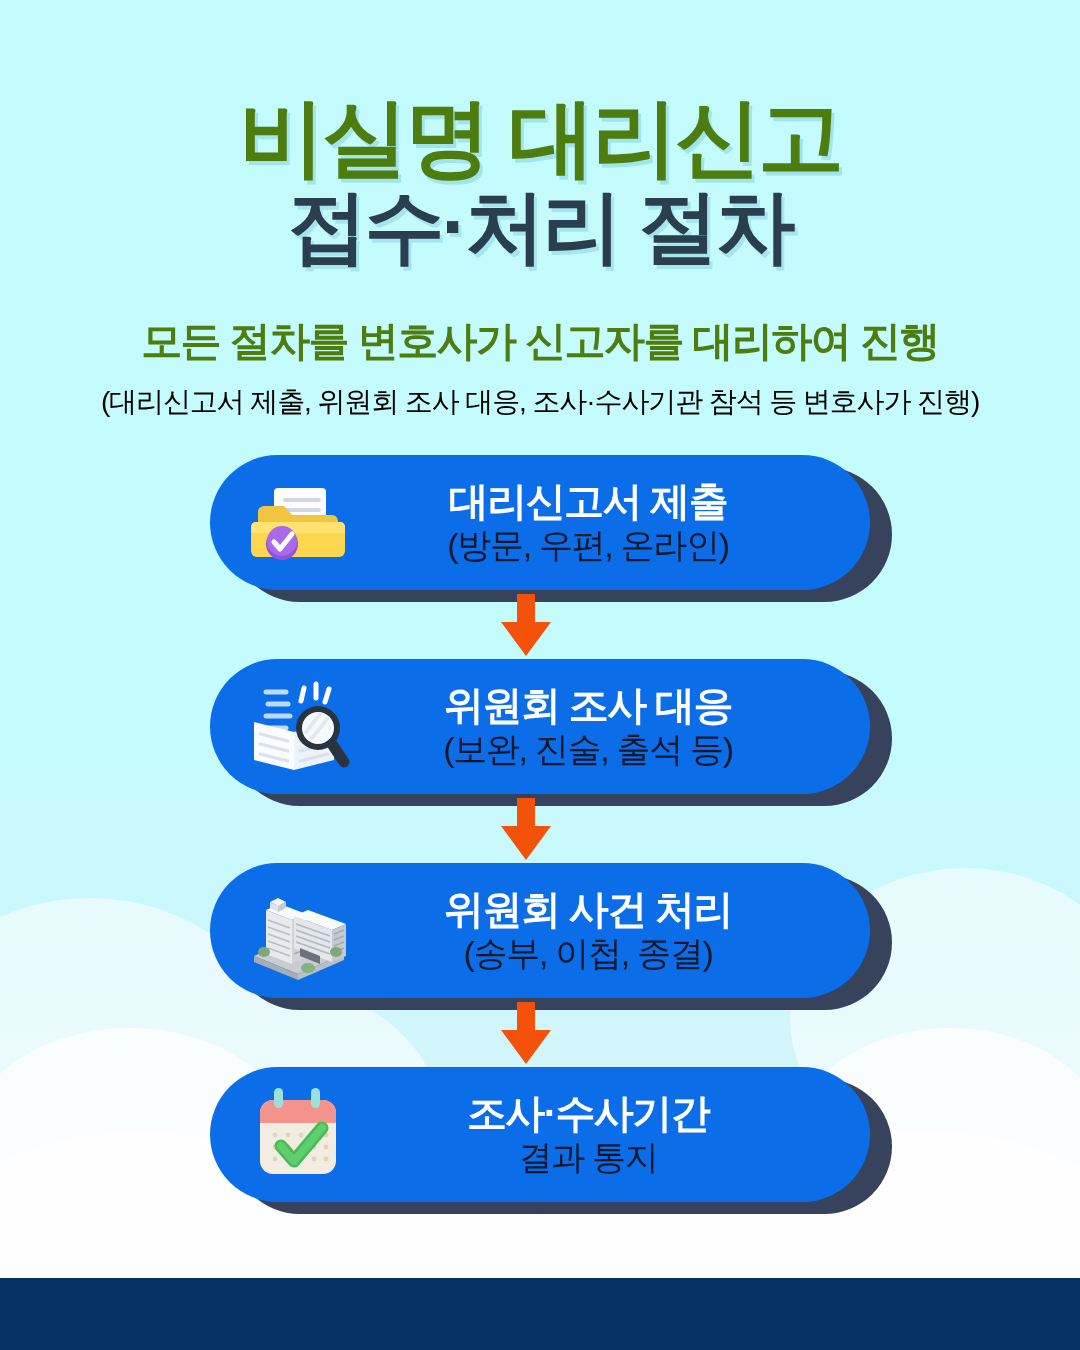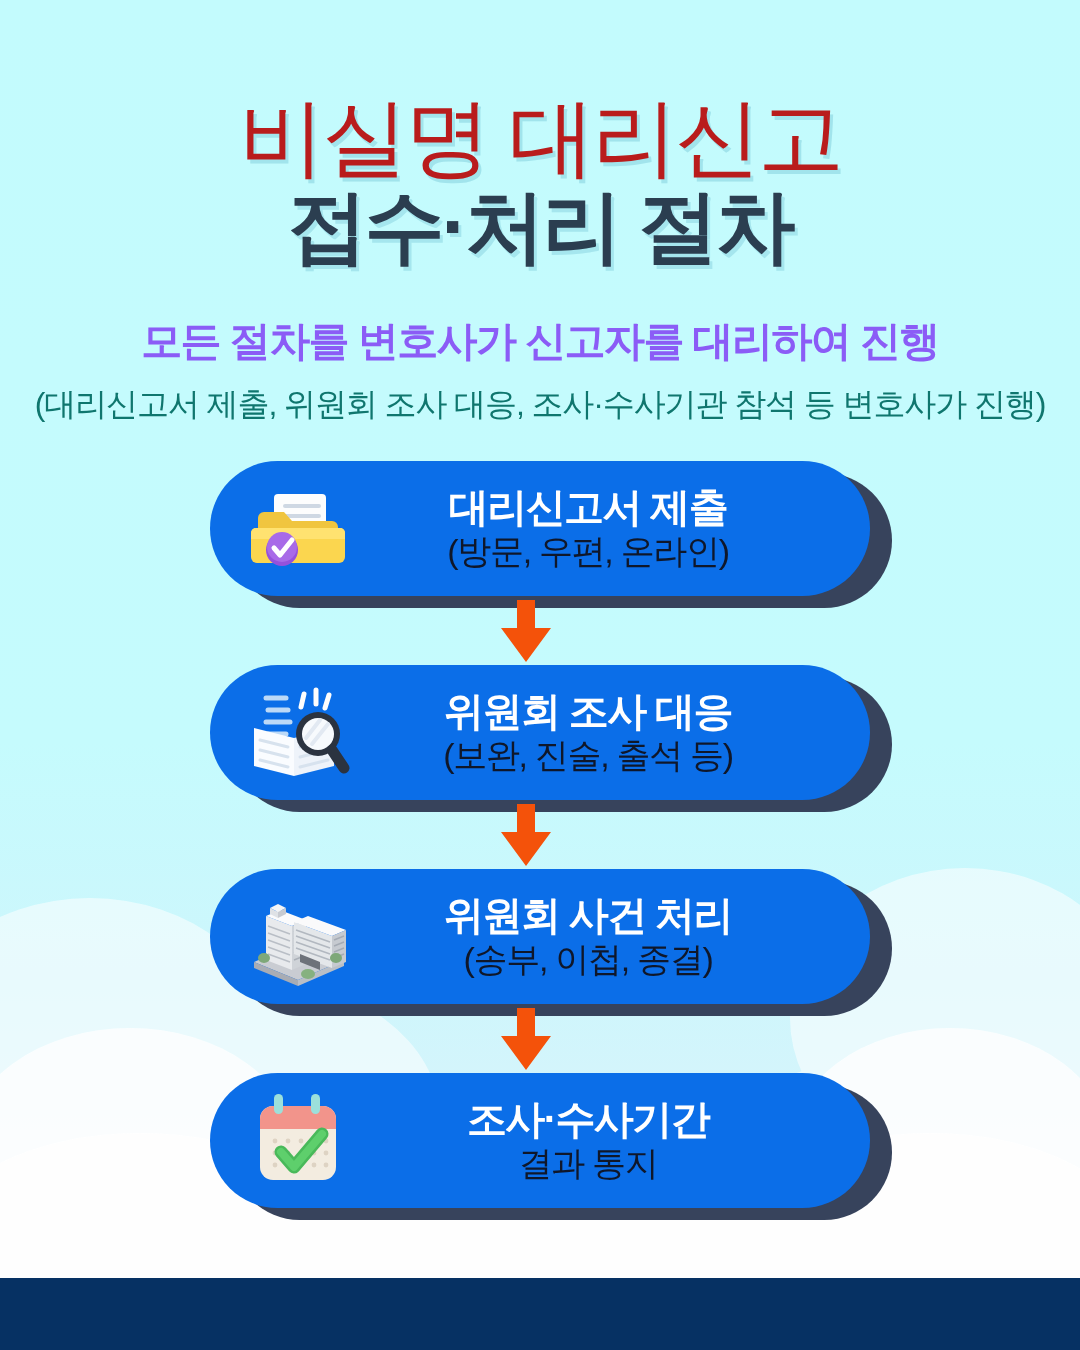--- a/index.html
+++ b/index.html
@@ -46,49 +46,49 @@
     position:relative;
     z-index:4;
     width:1080px;
     padding-top:92px;
   }
 
   
   .title-block { text-align:center; }
   .title-line-1 {
     font-size:86px;
-    font-weight:normal;
-    color:#b91c1c;
+    font-weight:bold;
+    color:#4d7c0f;
     letter-spacing:-3px;
     line-height:1.05;
     text-shadow:3px 4px 0 rgba(120,200,215,.45);
   }
   .title-line-2 {
     font-size:80px;
     font-weight:bold;
     color:#2b3e50;
     letter-spacing:-3px;
     line-height:1.12;
     text-shadow:3px 4px 0 rgba(120,200,215,.40);
   }
 
   .subtitle-block {
     text-align:center;
     margin-top:42px;
   }
   .subtitle-main {
     font-size:41px;
     font-weight:bold;
-    color:#8b5cf6;
+    color:#4d7c0f;
     letter-spacing:-1.6px;
   }
   .subtitle-sub {
-    font-size:32px;
+    font-size:28px;
     font-weight:normal;
-    color:#0f766e;
+    color:#000000;
     letter-spacing:-1.1px;
     margin-top:14px;
   }
 
   
   #flow {
     margin-top:34px;
     display:flex;
     flex-direction:column;
     align-items:center;

